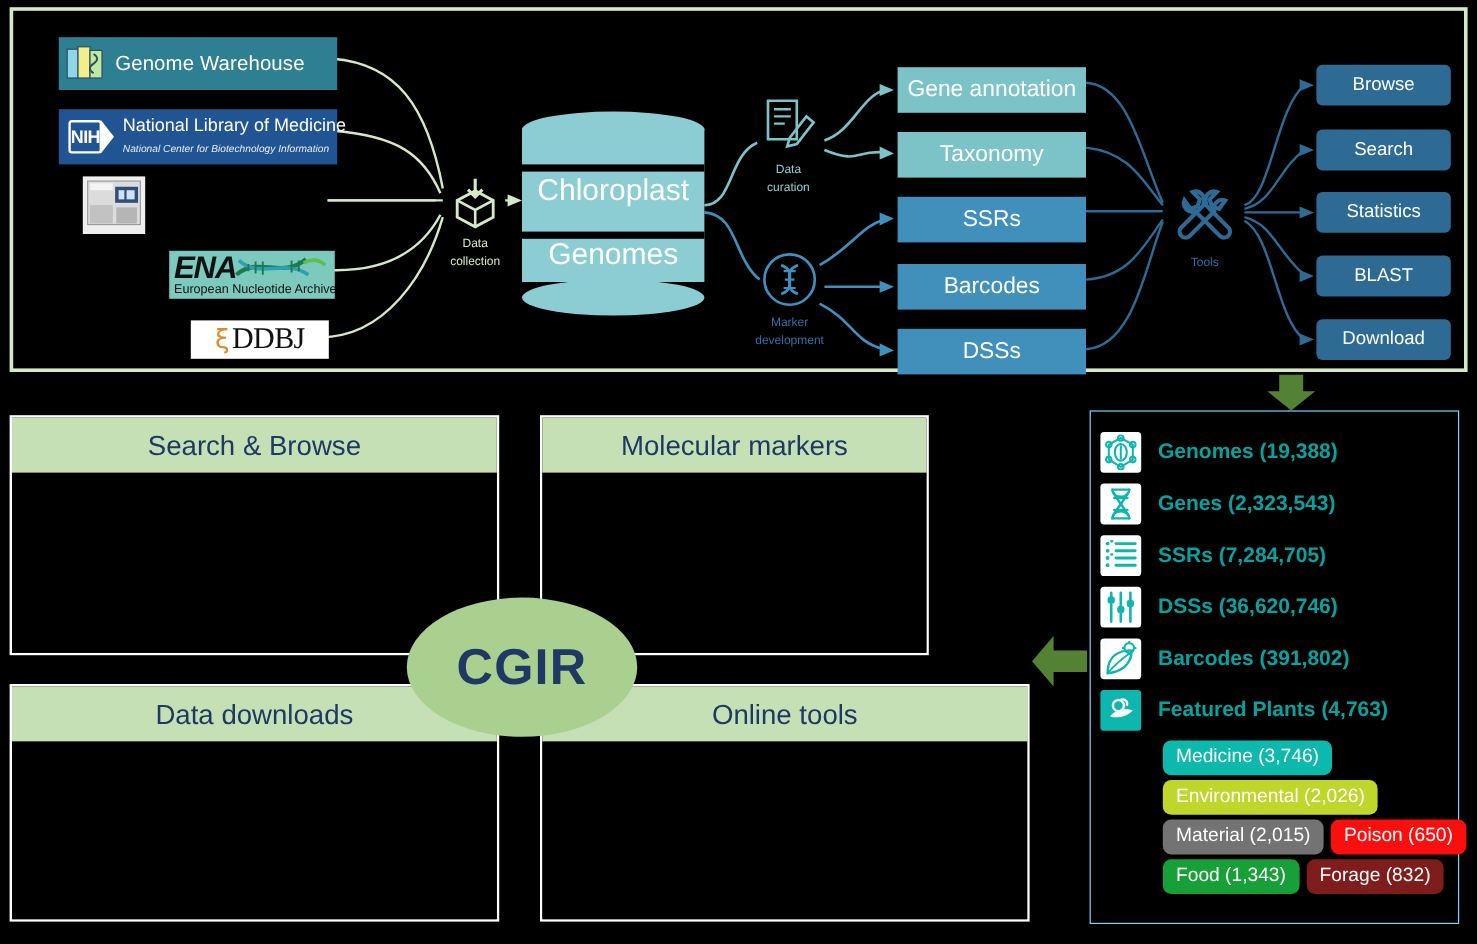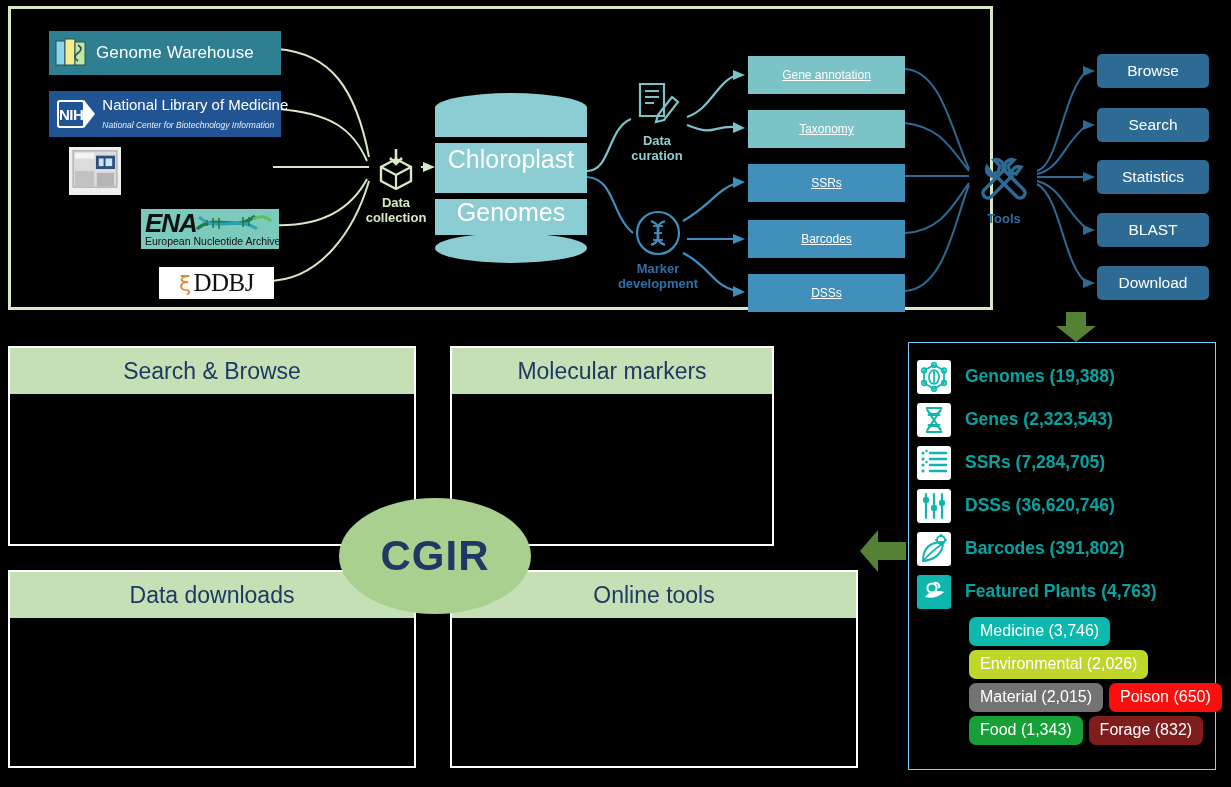--- a/index.html
+++ b/index.html
@@ -4,21 +4,21 @@
 <style>
   * { box-sizing: border-box; margin:0; padding:0; }
   html,body { background:#000; }
   body {
     width:1231px; height:787px;
     font-family:"Liberation Sans", sans-serif;
     position:relative; overflow:hidden;
   }
   
   #top-panel{
-    position:absolute; left:8px; top:6px; width:985px; height:304px;
+    position:absolute; left:8px; top:6px; width:1215px; height:304px;
     border:3px solid #d6e8c4; background:#000;
   }
   
   .src{ position:absolute; display:flex; align-items:center; }
   #src-gw{ left:38px; top:22px; width:232px; height:44px; background:#2f7f92;
            display:flex; align-items:center; padding-left:5px;}
   #src-gw .lbl{ color:#fff; font-size:17px; margin-left:8px; letter-spacing:.1px;}
   .gw-ico{ width:34px; height:32px; position:relative;}
   #src-nih{ left:38px; top:82px; width:232px; height:46px; background:#205493; padding-left:8px;}
   .nih-badge{ width:44px;height:28px;border:2px solid #fff;border-radius:3px;
@@ -35,42 +35,42 @@
   .ena-top{font-size:26px;font-weight:bold;font-style:italic;color:#111;line-height:22px;
            letter-spacing:-1px; padding-left:4px;}
   .ena-bot{font-size:10.5px;color:#111;line-height:12px;padding-left:4px;white-space:nowrap;}
   #src-ddbj{ left:148px; top:258px; width:115px; height:32px; background:#fff;
              display:flex;align-items:center;justify-content:center;}
   .ddbj-txt{ font-family:"Liberation Serif", serif; font-size:25px; color:#111; letter-spacing:-.5px;}
   .ddbj-g{ color:#e08a2e; font-size:22px; margin-right:2px; font-family:"DejaVu Sans", sans-serif;}
 
   
   #node-collect{ position:absolute; left:345px; top:136px; width:80px; text-align:center;}
-  .node-label{ color:#d6e8c4; font-size:13px; font-weight:bold; line-height:15px; }
+  .node-label{ color:#d6e8c4; font-size:10px; font-weight:normal; line-height:15px; }
   .node-label.teal{ color:#8ecfd4; }
   .node-label.blue{ color:#2f6fa8; }
 
   
   #cyl{ position:absolute; left:424px; top:84px; width:152px; height:156px; }
   .cyl-body{ position:absolute; left:0; top:14px; width:152px; height:128px; background:#8bcdd3;}
   .cyl-top{ position:absolute; left:0; top:0; width:152px; height:30px; background:#8bcdd3;
             border-radius:50%/50%; }
   .cyl-bot{ position:absolute; left:0; bottom:-14px; width:152px; height:30px; background:#8bcdd3;
             border-radius:50%/50%; }
   .cyl-rule{ position:absolute; left:0; width:152px; height:6px; background:#000;}
   .cyl-txt{ position:absolute; width:152px; text-align:center; color:#fff; font-size:25px;}
 
   
   #node-curation{ position:absolute; left:598px; top:72px; width:96px; text-align:center;}
   #node-marker{ position:absolute; left:586px; top:200px; width:122px; text-align:center;}
   #node-tools{ position:absolute; left:952px; top:148px; width:82px; text-align:center;}
 
   
   .pbox{ position:absolute; left:737px; width:157px; height:38px; color:#fff;
-         display:flex;align-items:center;justify-content:center; font-size:12px;text-decoration:underline;}
+         display:flex;align-items:center;justify-content:center; font-size:19px;}
   .pbox.light{ background:#7cc3c8; }
   .pbox.dark{ background:#4090bb; }
   
   .abtn{ position:absolute; left:1086px; width:112px; height:34px; background:#2d6b95;
          border-radius:5px; color:#fff; display:flex;align-items:center;justify-content:center;
          font-size:15.5px;}
 
   
   .wires{ position:absolute; left:0; top:0; width:1215px; height:304px; pointer-events:none;}
 

